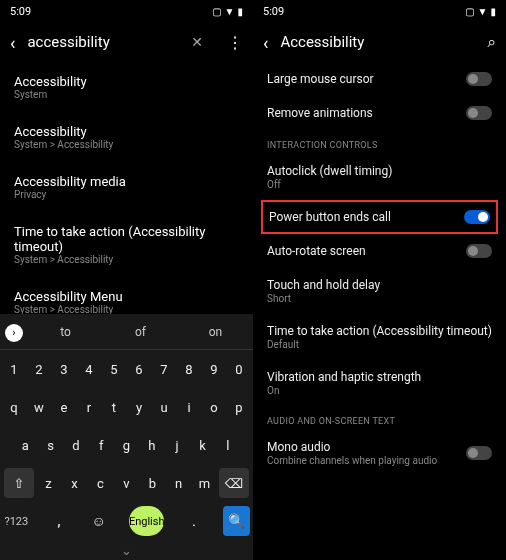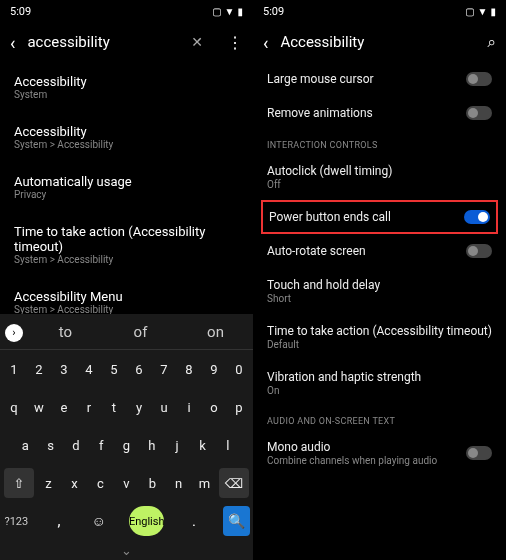--- a/index.html
+++ b/index.html
@@ -26,21 +26,21 @@
 .toggle{width:26px;height:14px;background:#444;border-radius:7px;position:relative}
 .toggle::after{content:'';position:absolute;width:10px;height:10px;border-radius:50%;background:#888;top:2px;left:2px}
 .toggle.on{background:#0a5cd6}
 .toggle.on::after{background:#fff;left:14px}
 .hl{border:2px solid #e33;margin:0 8px;padding:8px 6px}
 .hl .row{padding:0}
 .kbd{position:absolute;bottom:0;left:0;right:0;background:#1a1a1a}
 .sugg{display:flex;align-items:center;height:36px;border-bottom:1px solid #333}
 .sugg .chev{width:28px;text-align:center}
 .sugg .chev span{display:inline-block;width:18px;height:18px;border-radius:50%;background:#fff;color:#000;font-size:11px;line-height:18px}
-.sugg .w{flex:1;text-align:center;font-size:15px;color:#ccc}
+.sugg .w{flex:1;text-align:center;font-size:12px;color:#ccc}
 .krow{display:flex;padding:4px 3px;gap:3px}
 .key{flex:1;height:30px;display:flex;align-items:center;justify-content:center;font-size:13px;color:#eee;border-radius:4px}
 .krow.r2{padding-left:4px;padding-right:4px}
 .krow.r3{padding-left:14px;padding-right:14px}
 .key.sp{background:#333;flex:1.3}
 .key.bk{background:#333;flex:1.3}
 .bottom{display:flex;padding:4px 3px;gap:20px;align-items:center}
 .bottom .k{height:30px;display:flex;align-items:center;justify-content:center;border-radius:4px;font-size:11px}
 .bottom .sym{width:34px;color:#ccc}
 .bottom .comma{width:24px;font-size:15px}
@@ -73,21 +73,21 @@
  <div class="list" id="lresults">
       <div class="item">
         <div class="t">Accessibility</div>
         <div class="s">System</div>
       </div>
       <div class="item">
         <div class="t">Accessibility</div>
         <div class="s">System &gt; Accessibility</div>
       </div>
       <div class="item">
-        <div class="t">Automatically usage</div>
+        <div class="t">Accessibility media</div>
         <div class="s">Privacy</div>
       </div>
       <div class="item">
         <div class="t">Time to take action (Accessibility timeout)</div>
         <div class="s">System &gt; Accessibility</div>
       </div>
       <div class="item">
         <div class="t">Accessibility Menu</div>
         <div class="s">System &gt; Accessibility</div>
       </div>

